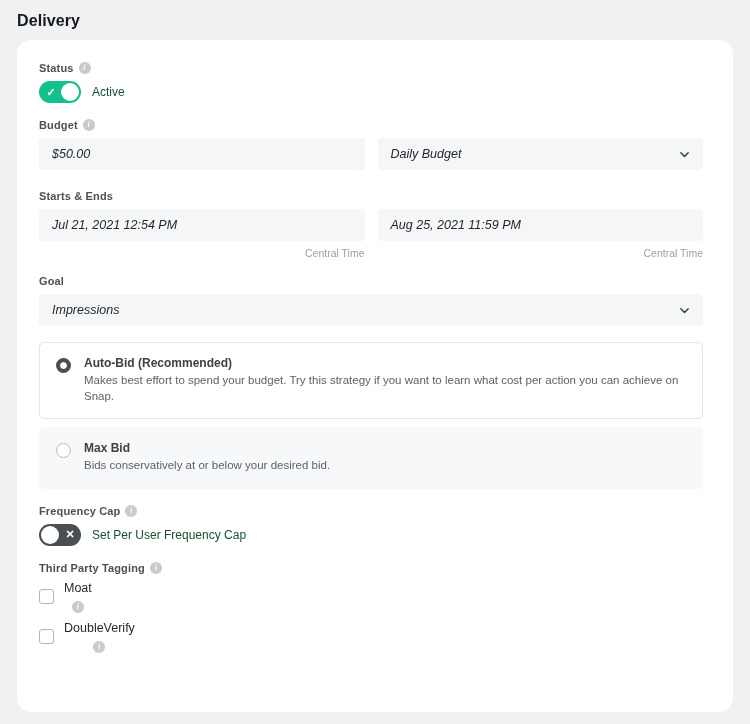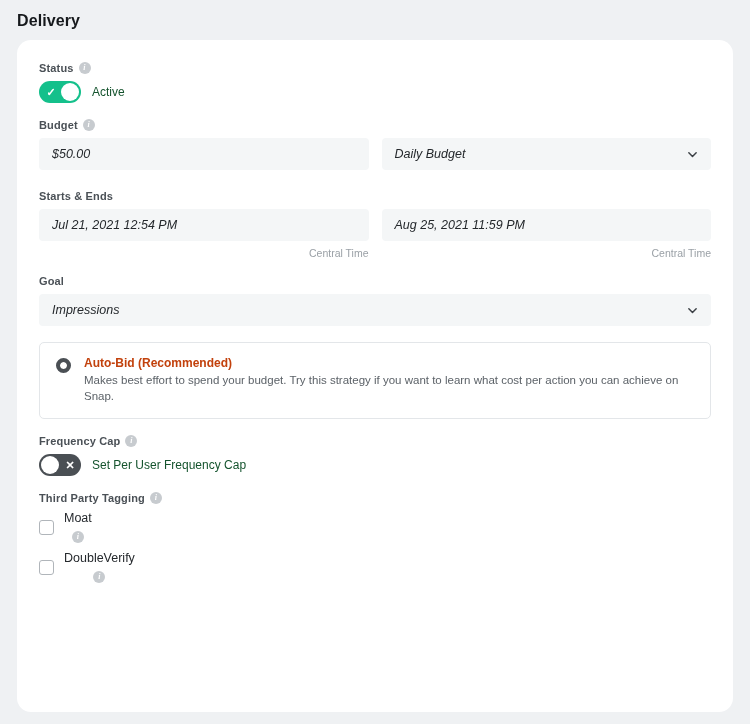--- a/index.html
+++ b/index.html
@@ -27,21 +27,21 @@
 
   
   .card {
     position: absolute;
     left: 17px;
     top: 40px;
     width: 716px;
     height: 672px;
     background: #ffffff;
     border-radius: 14px;
-    padding: 22px 22px 0 22px;
+    padding: 22px 30px 0 22px;
   }
 
   
   .field-label {
     font-size: 11px;
     font-weight: bold;
     color: #4a5056;
     letter-spacing: .15px;
     display: flex;
     align-items: center;
@@ -178,21 +178,21 @@
     border: 4px solid #4a4f54;
     box-shadow: inset 0 0 0 4px #ffffff;
   }
   .radio.off {
     background: #ffffff;
     border: 1.5px solid #b5babf;
   }
   .bid-title {
     font-size: 12px;
     font-weight: bold;
-    color: #c2410c;
+    color: #404040;
     margin-bottom: 3px;
   }
   .bid-desc {
     font-size: 11.5px;
     color: #5c6view;
     color: #5c6268;
     line-height: 1.35;
   }
 
   
@@ -295,20 +295,27 @@
   <div class="block-sm">
 
     <div class="bid-option selected" style="margin-bottom:8px;">
       <span class="radio on"></span>
       <span>
         <span class="bid-title" style="display:block">Auto-Bid (Recommended)</span>
         <span class="bid-desc" style="display:block">Makes best effort to spend your budget. Try this strategy if you want to learn what cost per action you can achieve on Snap.</span>
       </span>
     </div>
 
+    <div class="bid-option unselected">
+      <span class="radio off"></span>
+      <span>
+        <span class="bid-title" style="display:block">Max Bid</span>
+        <span class="bid-desc" style="display:block">Bids conservatively at or below your desired bid.</span>
+      </span>
+    </div>
   </div>
 
   <div class="block-sm">
     <div class="field-label">
       <span>Frequency Cap</span>
       <span class="info-icon">i</span>
     </div>
     <div class="toggle-row">
       <div class="toggle off">
         <span class="knob"></span>

